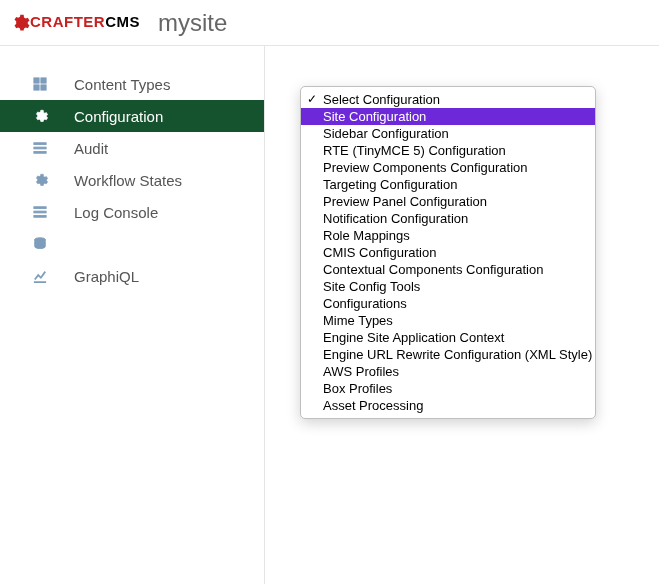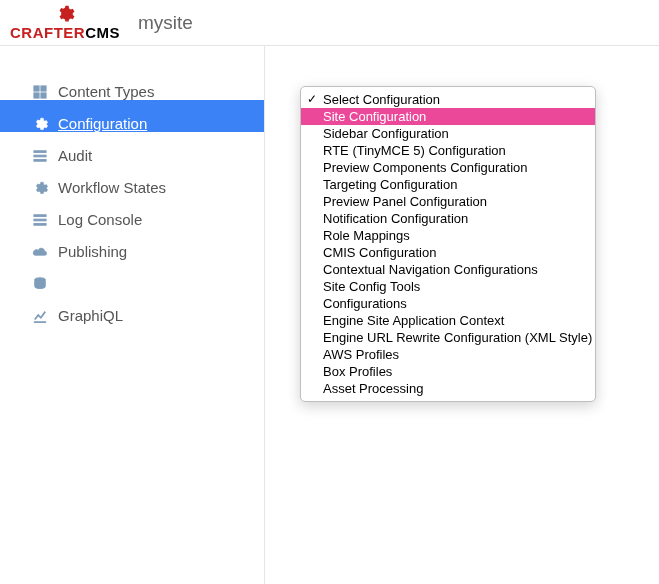--- a/index.html
+++ b/index.html
@@ -1,47 +1,47 @@
 <!DOCTYPE html>
 <html><head>
 <meta charset="utf-8">
 <style>
   * { box-sizing: border-box; margin: 0; padding: 0; }
   html, body { width: 659px; height: 584px; font-family: -apple-system, "Helvetica Neue", Arial, sans-serif; background: #fff; color: #333; }
   .header {
     display: flex; align-items: center; height: 46px; border-bottom: 1px solid #e5e5e5;
     padding: 0 10px;
   }
-  .logo { display: flex; align-items: center; gap: 0; flex-direction: column; }
+  .logo { display: flex; gap: 0; }
   .logo-gear { width: 20px; height: 20px; }
   .logo-text { font-weight: 700; font-size: 15px; letter-spacing: 0.5px; color: #000; }
   .logo-text .red { color: #c62020; }
-  .site-name { font-size: 19px; color: #666; margin-left: 18px; font-weight: 400; }
+  .site-name { font-size: 24px; color: #666; margin-left: 18px; font-weight: 400; }
   .body { display: flex; height: calc(584px - 46px); }
   .sidebar { width: 265px; border-right: 1px solid #e5e5e5; padding-top: 22px; }
   .nav-item {
-    display: flex; align-items: flex-end; height: 32px; padding: 0 14px 0 32px;
-    font-size: 15px; color: #555; cursor: pointer; gap: 10px;
+    display: flex; align-items: center; height: 32px; padding: 0 14px 0 32px;
+    font-size: 15px; color: #555; cursor: pointer; gap: 26px;
   }
-  .nav-item.active { background: #3b82f6; color: #fff; text-decoration: underline; }
+  .nav-item.active { background: #14532d; color: #fff; }
   .nav-item.active .nav-icon svg { fill: #fff; stroke: #fff; }
   .nav-icon { width: 16px; height: 16px; display: inline-flex; align-items: center; justify-content: center; flex: 0 0 16px; }
   .nav-icon svg { fill: #7e9dbb; stroke: #7e9dbb; }
   .main { flex: 1; position: relative; }
   .dropdown {
     position: absolute; top: 40px; left: 35px; width: 296px;
     background: #fff; border: 1px solid #bfbfbf; border-radius: 5px;
     box-shadow: 0 4px 14px rgba(0,0,0,0.18);
     padding: 4px 0;
   }
   .dd-item {
     font-size: 13px; line-height: 17px; padding: 0 20px 0 22px; color: #000;
     cursor: default; white-space: nowrap; position: relative;
   }
-  .dd-item.selected { background: #ec4899; color: #fff; }
+  .dd-item.selected { background: #6d28d9; color: #fff; }
   .dd-check {
     position: absolute; left: 6px; top: 0; font-size: 12px; line-height: 17px;
   }
 </style>
 </head>
 <body>
 
 <div class="header">
   <div class="logo">
     <span class="logo-gear">
@@ -98,28 +98,20 @@
           <svg viewBox="0 0 16 16" width="14" height="14">
             <rect x="1" y="2" width="14" height="2" fill="#7e9dbb"></rect>
             <rect x="1" y="7" width="14" height="2" fill="#7e9dbb"></rect>
             <rect x="1" y="12" width="14" height="2" fill="#7e9dbb"></rect>
           </svg>
         </span>
         <span>Log Console</span>
       </div>
       <div class="nav-item">
         <span class="nav-icon">
-          <svg viewBox="0 0 24 16" width="16" height="12">
-            <path fill="#7e9dbb" d="M19 7a5 5 0 00-9.6-1.8A4 4 0 004 13h15a3 3 0 000-6z"></path>
-          </svg>
-        </span>
-        <span>Publishing</span>
-      </div>
-      <div class="nav-item">
-        <span class="nav-icon">
           <svg viewBox="0 0 16 16" width="14" height="14">
             <ellipse cx="8" cy="3" rx="6" ry="2.2" fill="#7e9dbb"></ellipse>
             <path fill="#7e9dbb" d="M2 3v4c0 1.2 2.7 2.2 6 2.2s6-1 6-2.2V3c0 1.2-2.7 2.2-6 2.2S2 4.2 2 3zm0 4v4c0 1.2 2.7 2.2 6 2.2s6-1 6-2.2V7c0 1.2-2.7 2.2-6 2.2S2 8.2 2 7z"></path>
           </svg>
         </span>
       </div>
       <div class="nav-item">
         <span class="nav-icon">
           <svg viewBox="0 0 16 16" width="14" height="14">
             <path fill="none" stroke="#7e9dbb" stroke-width="2" d="M1 15h14M2 12l4-5 3 3 5-7"></path>
@@ -133,23 +125,24 @@
         <div class="dd-item">Select Configuration<span class="dd-check">✓</span></div>
         <div class="dd-item selected">Site Configuration</div>
         <div class="dd-item">Sidebar Configuration</div>
         <div class="dd-item">RTE (TinyMCE 5) Configuration</div>
         <div class="dd-item">Preview Components Configuration</div>
         <div class="dd-item">Targeting Configuration</div>
         <div class="dd-item">Preview Panel Configuration</div>
         <div class="dd-item">Notification Configuration</div>
         <div class="dd-item">Role Mappings</div>
         <div class="dd-item">CMIS Configuration</div>
-        <div class="dd-item">Contextual Navigation Configurations</div>
+        <div class="dd-item">Contextual Components Configuration</div>
         <div class="dd-item">Site Config Tools</div>
         <div class="dd-item">Configurations</div>
+        <div class="dd-item">Mime Types</div>
         <div class="dd-item">Engine Site Application Context</div>
         <div class="dd-item">Engine URL Rewrite Configuration (XML Style)</div>
         <div class="dd-item">AWS Profiles</div>
         <div class="dd-item">Box Profiles</div>
         <div class="dd-item">Asset Processing</div>
       </div>
   </main>
 </div>
 
 </body></html>

